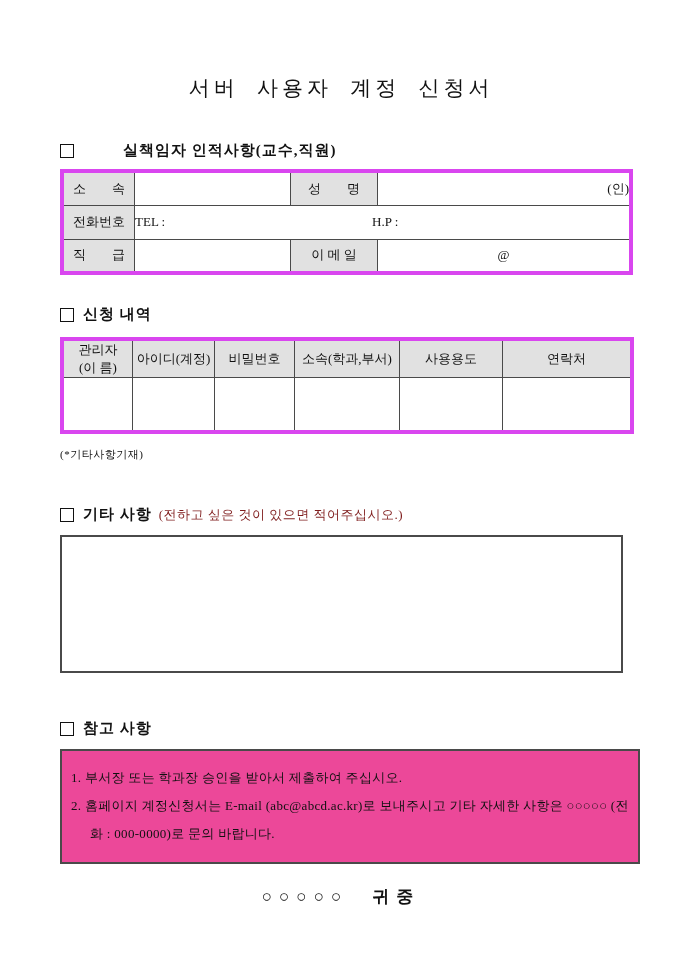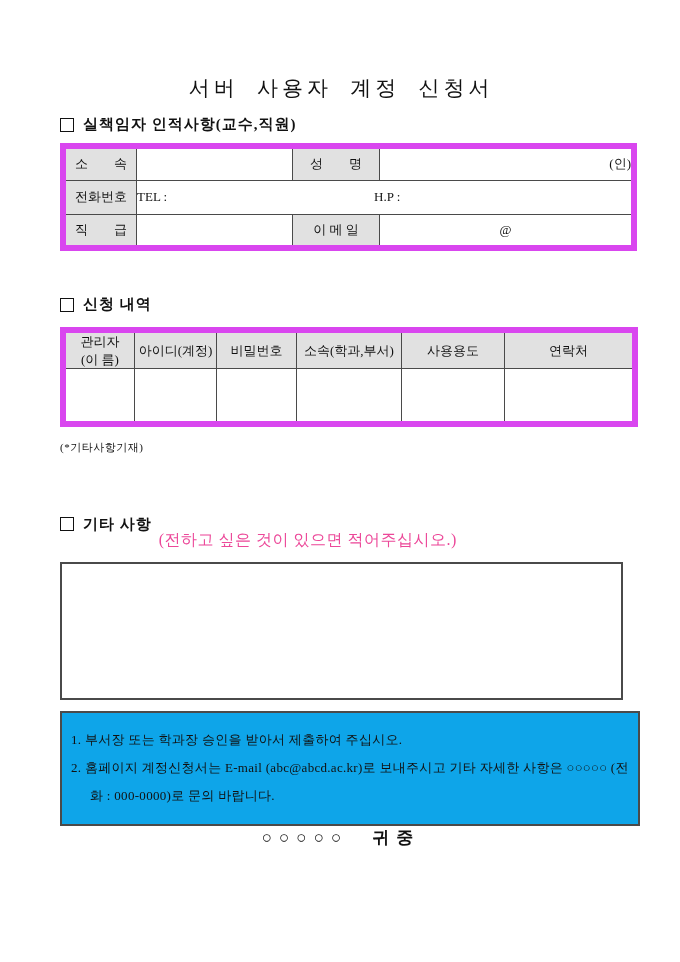--- a/index.html
+++ b/index.html
@@ -18,36 +18,36 @@
     font-size:21px;
     font-weight:normal;
     letter-spacing:4px;
     word-spacing:9px;
   }
 
   .section-heading{
     display:flex;align-items:center;
     font-size:15px;font-weight:bold;letter-spacing:1px;
   }
-  .sh1{margin-top:13px;}
-  .sh2{margin-top:44px;}
+  .sh1{margin-top:39px;gap:40px;}
+  .sh2{margin-top:30px;}
   .sh3{margin-top:43px;}
   .sh4{margin-top:46px;}
   .chk{
     display:inline-block;width:12px;height:12px;
     border:1.7px solid #111;margin-right:9px;flex:0 0 auto;
     background:#fff;
   }
   .sub-note{
-    font-weight:normal;font-size:16px;letter-spacing:0.5px;
-    margin-left:7px;color:#ec4899;margin-top:32px;
+    font-weight:normal;font-size:13px;letter-spacing:0.5px;
+    margin-left:7px;color:#7f1d1d;
   }
 
   table{border-collapse:collapse;table-layout:fixed;}
-  .t1,.t2{border:6px solid #d946ef;}
+  .t1,.t2{border:4px solid #d946ef;}
   .t1 td,.t2 td,.t2 th{
     border:1px solid #4a4a4a;
     font-size:13px;
     padding:0;
     overflow:hidden;
   }
   .hdr{background:#e1e1e1;text-align:center;font-weight:normal;}
 
   .t1{width:562px;margin-top:9px;}
   .t1 tr{height:34px;}
@@ -73,30 +73,30 @@
   .t2 .k6{width:127px;}
 
   .small-note{margin-top:13px;font-size:11px;letter-spacing:0.5px;}
 
   .bigbox{
     margin-top:11px;width:559px;height:134px;
     border:2px solid #4a4a4a;background:#fff;
   }
   .refbox{
     margin-top:11px;width:559px;min-height:72px;
-    border:2px solid #4a4a4a;background:#0ea5e9;
+    border:2px solid #4a4a4a;background:#ec4899;
     padding:13px 8px 14px 9px;box-sizing:content-box;
   }
   .ref-item{
     font-size:13px;line-height:28px;letter-spacing:0.3px;
     padding-left:19px;text-indent:-19px;
   }
 
   .footer{
-    text-align:center;
+    margin-top:21px;text-align:center;
     font-size:17px;font-weight:bold;letter-spacing:7px;
   }
 </style>
 </head>
 <body>
 
 <div class="page">
   <div class="content">
 
     <h1 class="title">서버 사용자 계정 신청서</h1>
@@ -164,20 +164,24 @@
     <div class="small-note">(*기타사항기재)</div>
 
     <div class="section-heading sh3">
       <span class="chk"></span>
       <span>기타 사항</span>
       <span class="sub-note">(전하고 싶은 것이 있으면 적어주십시오.)</span>
     </div>
 
     <div class="bigbox"></div>
 
+    <div class="section-heading sh4">
+      <span class="chk"></span>
+      <span>참고 사항</span>
+    </div>
 
     <div class="refbox">
       <div class="ref-item">1. 부서장 또는 학과장 승인을 받아서 제출하여 주십시오.</div>
       <div class="ref-item">2. 홈페이지 계정신청서는 E-mail (abc@abcd.ac.kr)로 보내주시고 기타 자세한 사항은 ○○○○○ (전화 : 000-0000)로 문의 바랍니다.</div>
     </div>
 
     <div class="footer">○○○○○ 귀중</div>
 
   </div>
 </div>

